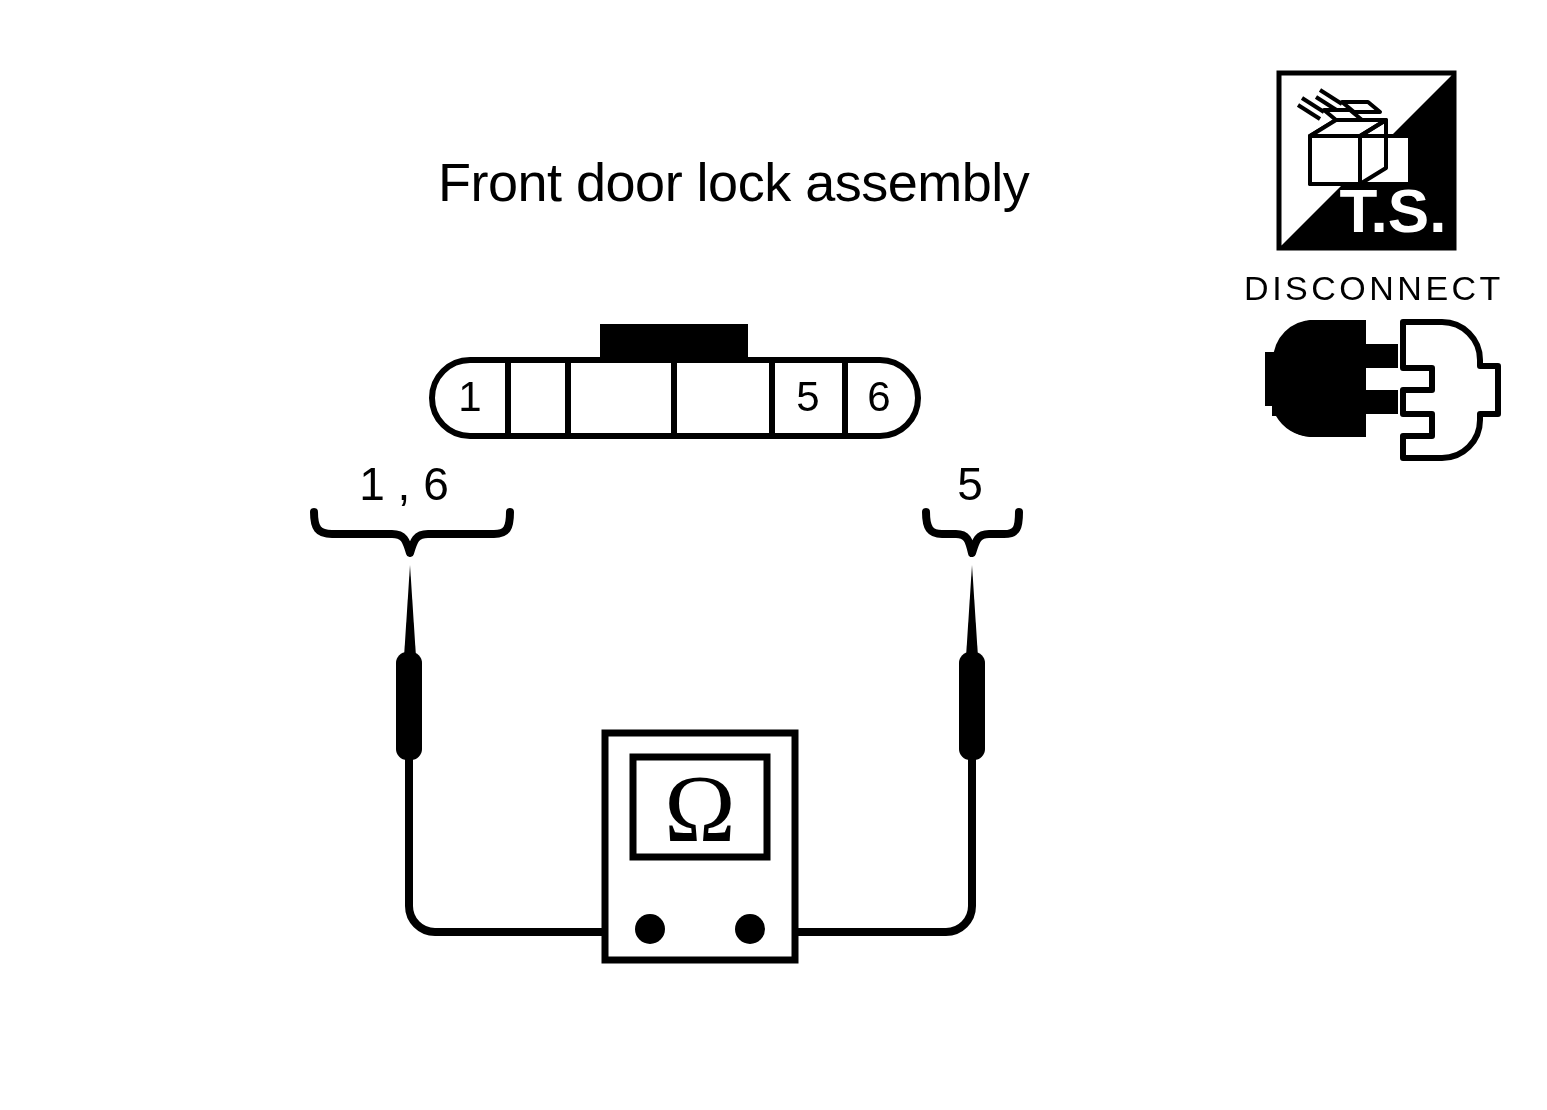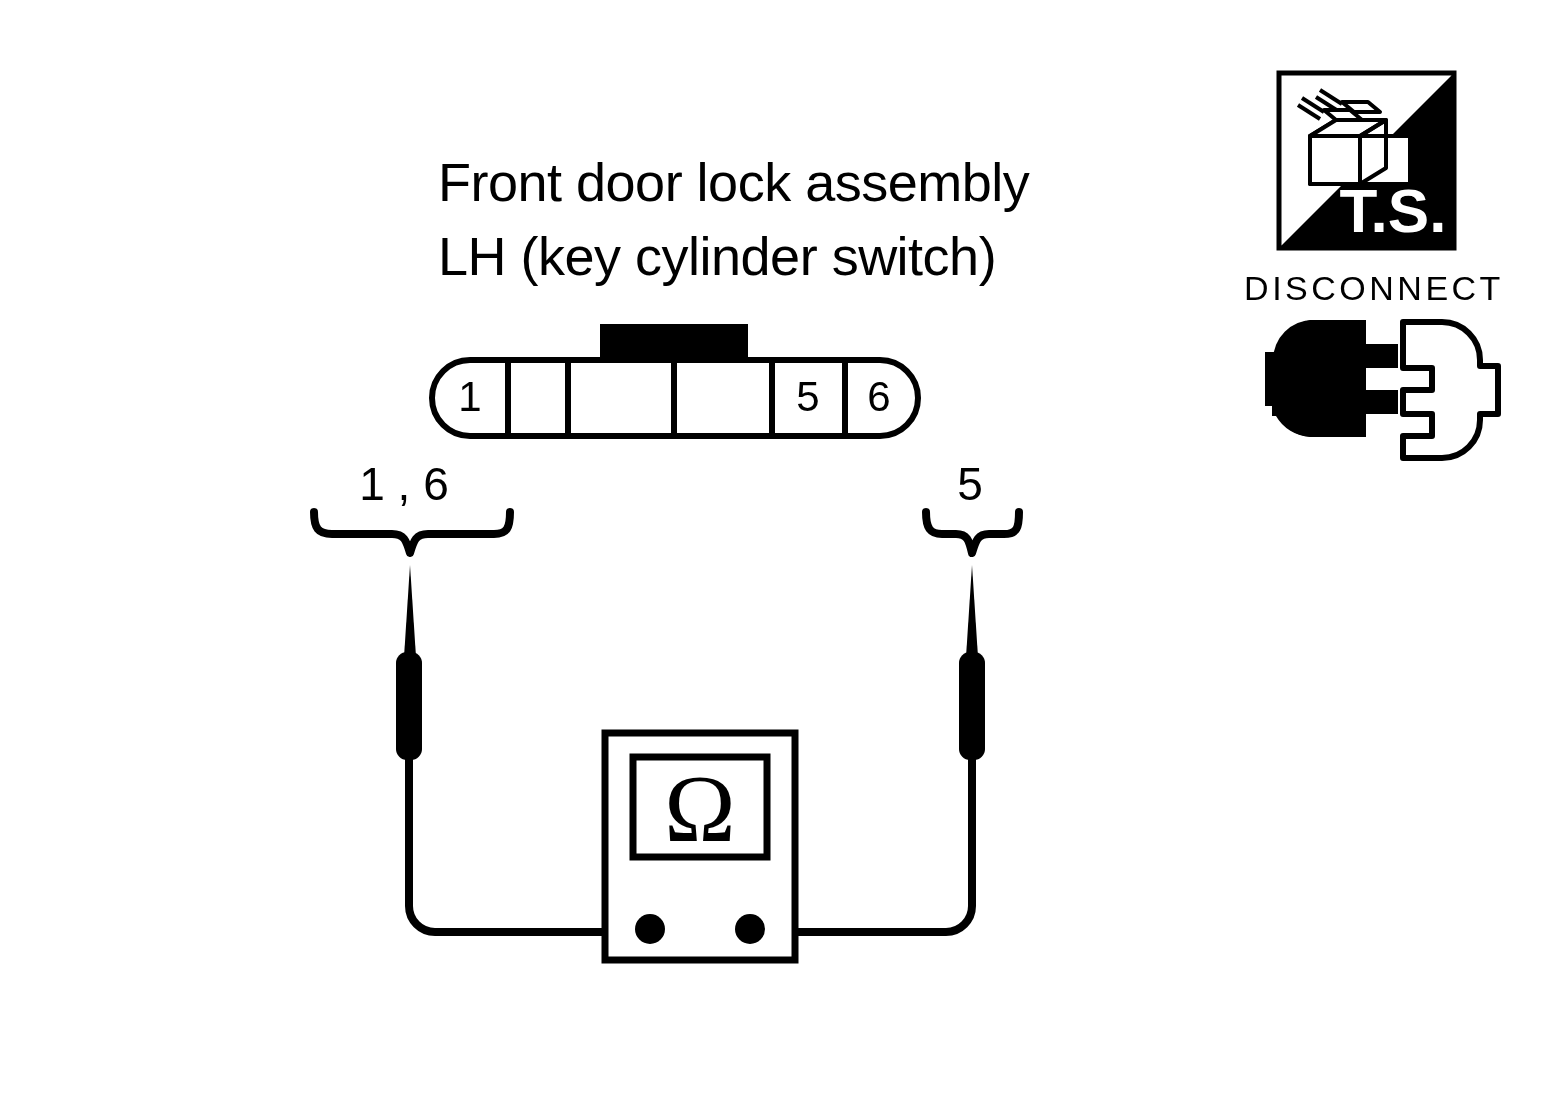--- a/index.html
+++ b/index.html
@@ -75,21 +75,20 @@
     text-anchor: middle;
   }
 </style>
 </head>
 <body>
 
 <div id="root">
 
   <div class="title-block">
     <div>Front door lock assembly</div>
-    <div>LH (key cylinder switch)</div>
   </div>
 
   <svg class="layer" viewBox="0 0 1547 1110">
 
     <g>
 
       <rect x="600" y="324" width="148" height="38" fill="#000000"></rect>
 
       <path d="M 470 360 L 880 360
                A 38 38 0 0 1 880 436

